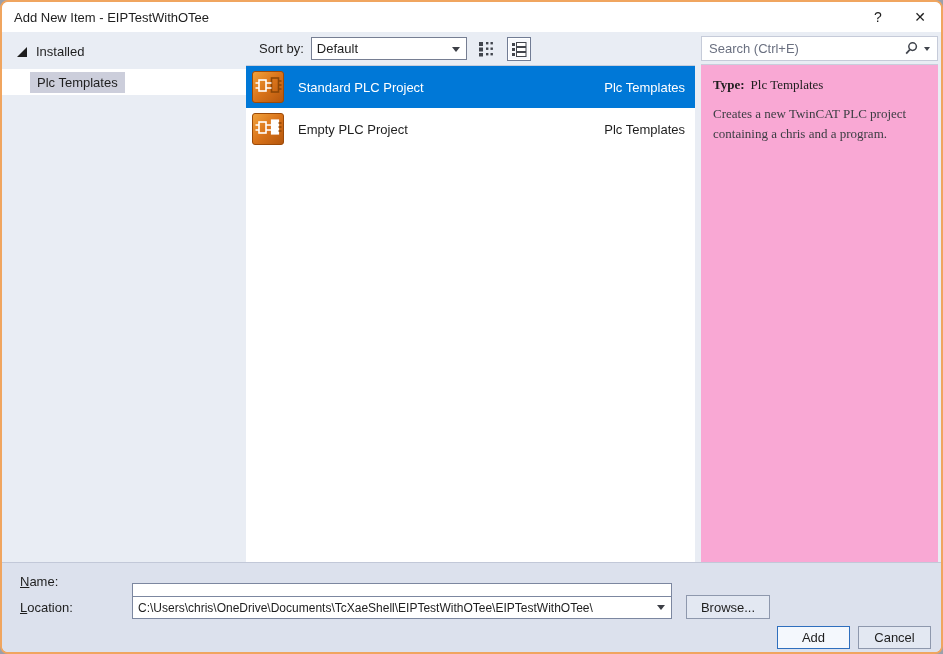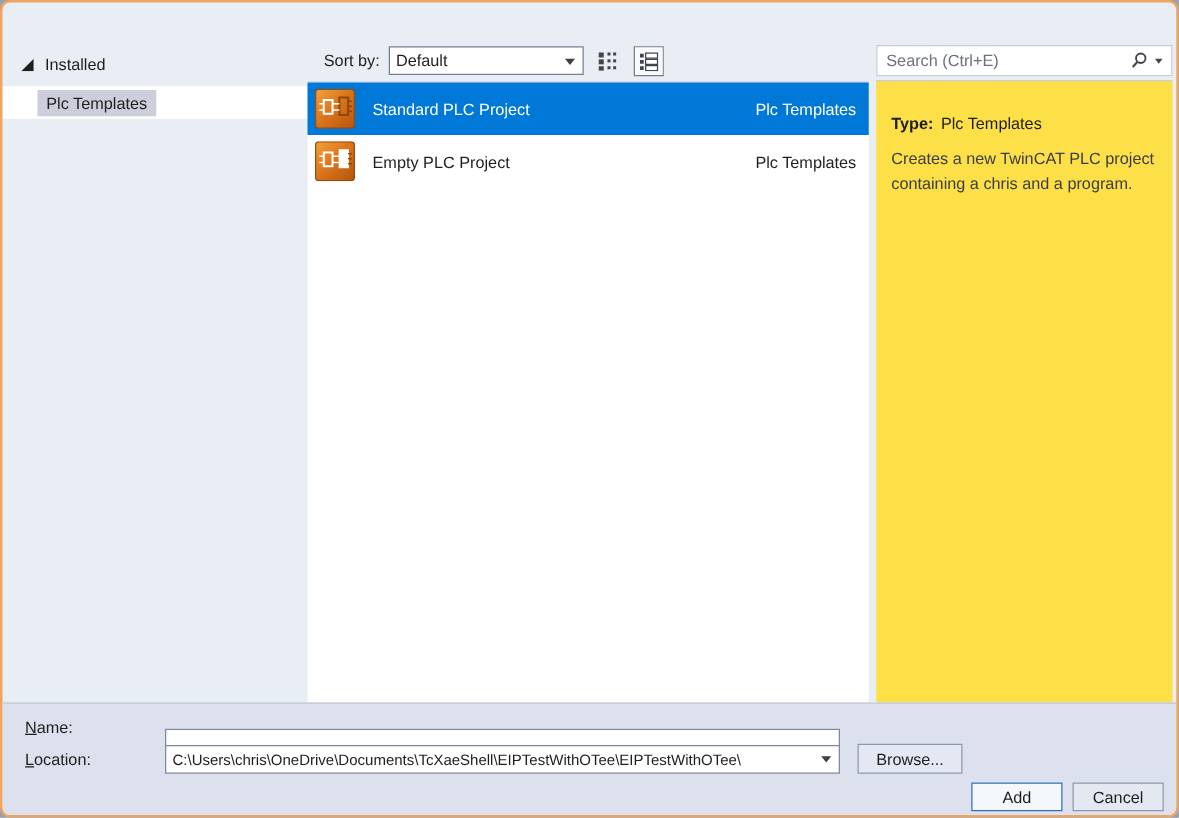--- a/index.html
+++ b/index.html
@@ -44,22 +44,22 @@
   .item.selected{ background:#0078d7; color:#ffffff; }
   
   .right-panel{ position:absolute; left:699px; right:3px; top:0; height:100%; }
   .search-box{ position:absolute; top:4px; left:0; right:0; height:25px; background:#ffffff;
     border:1px solid #c6cbd9; display:flex; align-items:center; padding:0 7px; }
   .search-box input{ flex:1; border:none; outline:none; font-family:"Liberation Sans",sans-serif;
     font-size:13px; color:#404040; background:transparent; }
   .search-box input::placeholder{ color:#6a7080; }
   .search-caret{ width:0; height:0; border-left:3.5px solid transparent; border-right:3.5px solid transparent;
     border-top:4px solid #41454d; margin-left:5px; }
-  .details{ position:absolute; top:32px; left:0; right:0; bottom:0; background:#fde047;
-    border-top:1px solid #c8cedc; padding:26px 12px; }
+  .details{ position:absolute; top:32px; left:0; right:0; bottom:0; background:#f9a8d4;
+    border-top:1px solid #c8cedc; padding:12px 12px;font-family:Liberation Serif, serif; }
   .type-line{ margin-bottom:11px; }
   .type-line b{ margin-right:6px; }
   .desc{ color:#3b3d42; line-height:1.5; }
   
   .footer{ position:absolute; top:560px; left:0; right:0; bottom:0; background:#dce1ed;
     border-top:1px solid #c2c8d8; }
   .flabel{ position:absolute; left:18px; font-size:13px;text-align:center; }
   .ak::first-letter{ text-decoration:underline; }
   .field{ position:absolute; background:#ffffff; border:1px solid #7c87a0; font-family:"Liberation Sans",sans-serif;
     font-size:13px; color:#1e1e1e; padding:0 5px; outline:none; }
@@ -81,20 +81,25 @@
     <linearGradient id="plcGrad" x1="0" y1="0" x2="1" y2="1">
       <stop offset="0" stop-color="#f2a33c"></stop>
       <stop offset="0.5" stop-color="#d9731a"></stop>
       <stop offset="1" stop-color="#b4560d"></stop>
     </linearGradient>
   </defs>
 </svg>
 
 <div class="window">
 
+  <div class="titlebar">
+    <div class="title-text">Add New Item - EIPTestWithOTee</div>
+    <div class="tb-btn">?</div>
+    <div class="tb-btn close">✕</div>
+  </div>
 
   <div class="main">
 
     <div class="left-panel">
       <div class="tree-root">
         <svg width="10" height="10" viewBox="0 0 10 10">
           <polygon points="10,0 10,10 0,10" fill="#1e1e1e"></polygon>
         </svg>
         <span>Installed</span>
       </div>

